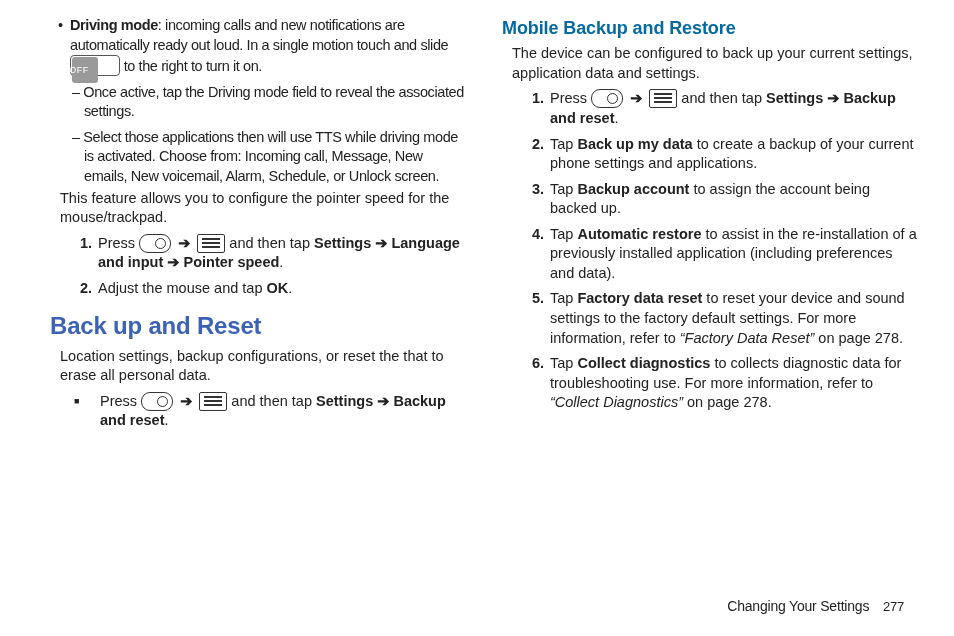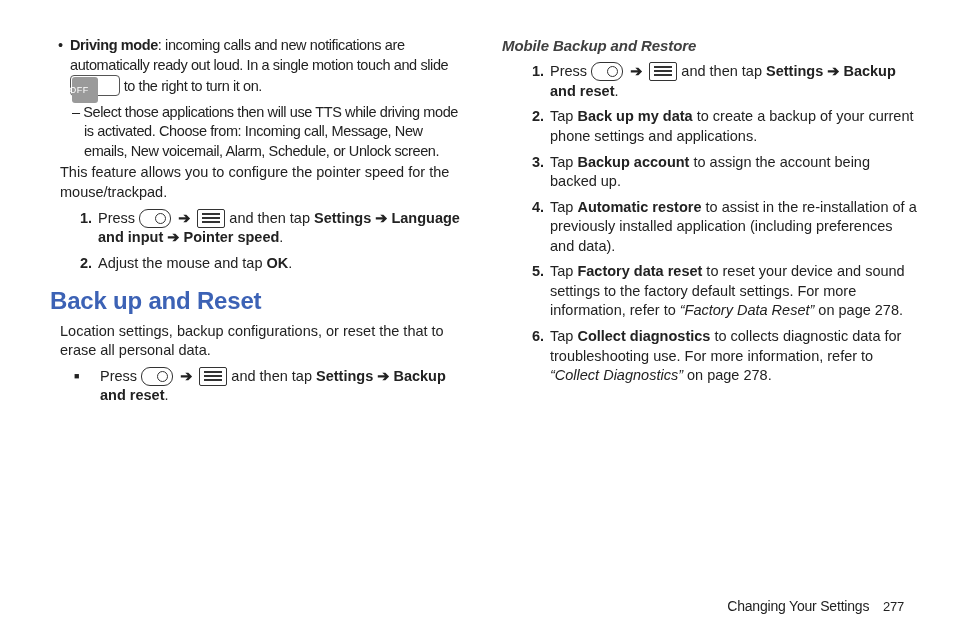--- a/index.html
+++ b/index.html
@@ -10,21 +10,21 @@
     height: 636px;
   }
   body {
     font-family: Arial, Helvetica, sans-serif;
     color: #222;
     font-size: 14.5px;
     line-height: 1.35;
   }
   .page {
     display: flex;
-    padding: 36px 35px 0 50px;
+    padding: 16px 35px 0 50px;
     gap: 35px;
     box-sizing: border-box;
     height: 600px;
   }
   .col {
     flex: 1;
     min-width: 0;
   }
   .footer {
     position: absolute;
@@ -73,24 +73,23 @@
   .sq-step .sq {
     width: 26px;
     flex: none;
     font-size: 9px;
     position: relative;
     top: 3px;
   }
   .sq-step .body { flex: 1; }
   b { font-weight: 700; }
   .h-blue-i {
-    color: #404040;
+    color: #0369a1;
     font-weight: 700;
-    font-style: italic;
-    font-size: 15px;
+    font-size: 18px;
     margin: 14px 0 4px 0;
     letter-spacing: -0.1px;
   }
   .h-blue {
     color: #3c62b5;
     font-weight: 900;
     font-size: 24px;
     margin: 12px 0 4px 0;
     letter-spacing: -0.2px;
   }
@@ -140,20 +139,21 @@
 <body>
 
 <div class="page">
   <div class="col">
 
     <div class="bullet-main cnd">
       <b>Driving mode</b><span>: incoming calls and new notifications are automatically ready out loud. In a single motion touch and slide </span>
       <span class="toggle"><span class="pill">OFF</span></span>
       <span> to the right to turn it on.</span>
     </div>
+    <div class="dash cnd">Once active, tap the Driving mode field to reveal the associated settings.</div>
     <div class="dash cnd">Select those applications then will use TTS while driving mode is activated. Choose from: Incoming call, Message, New emails, New voicemail, Alarm, Schedule, or Unlock screen.</div>
 
     <div class="intro">This feature allows you to configure the pointer speed for the mouse/trackpad.</div>
 
     <div class="step">
       <div class="n">1.</div>
       <div class="body">
         <span>Press </span>
         <span class="icon-rr"></span>
         <span class="arrow">➔</span>
@@ -179,20 +179,21 @@
         <span class="icon-rr"></span>
         <span class="arrow">➔</span>
         <span class="icon-menu"></span>
         <span> and then tap </span><b>Settings</b><b> ➔ </b><b>Backup and reset</b><span>.</span>
       </div>
     </div>
   </div>
 
   <div class="col">
     <div class="h-blue-i" style="margin-top:0">Mobile Backup and Restore</div>
+    <div class="intro">The device can be configured to back up your current settings, application data and settings.</div>
 
     <div class="step">
       <div class="n">1.</div>
       <div class="body">
         <span>Press </span>
         <span class="icon-rr"></span>
         <span class="arrow">➔</span>
         <span class="icon-menu"></span>
         <span> and then tap </span><b>Settings</b><b> ➔ </b><b>Backup and reset</b><span>.</span>
       </div>

